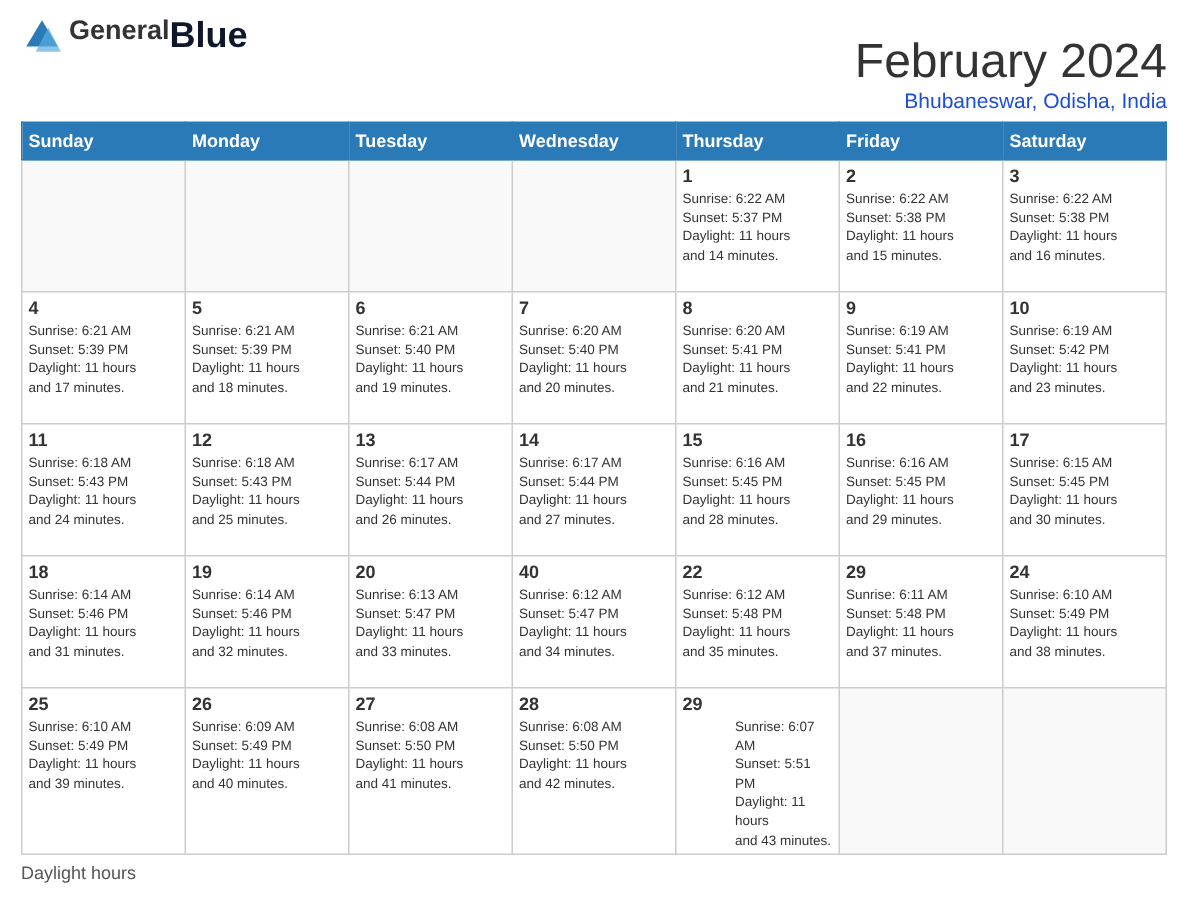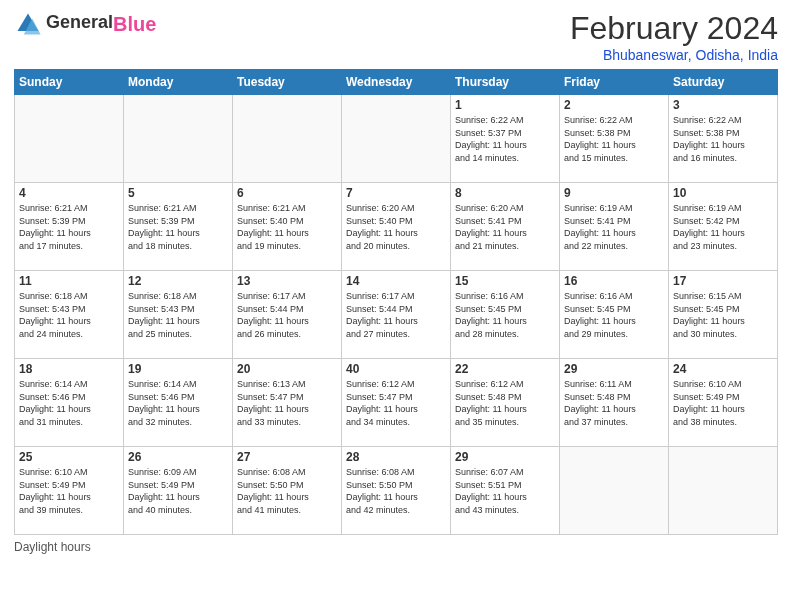--- a/index.html
+++ b/index.html
@@ -29,30 +29,31 @@
       display: flex;
       flex-direction: row;
       line-height: 1.1;
     }
     .logo-general {
       font-size: 18px;
       font-weight: bold;
       color: #333;
     }
     .logo-blue {
-      font-size: 20px;
+      font-size: 24px;
       font-weight: bold;
-      color: #ec4899;
+      color: #0f172a;
     }
     .logo-icon {
       width: 28px;
       height: 28px;
     }
     .title-block {
       text-align: right;
+      margin-top: 12px;
     }
     .title-month {
       font-size: 32px;
       font-weight: normal;
       color: #333;
     }
     .title-location {
       font-size: 14px;
       color: #1d4ed8;
     }
@@ -339,21 +340,21 @@
           </td>
           <td>
             <span class="day-num">28</span>
             <div class="day-info" style="white-space: pre-line;">Sunrise: 6:08 AM
 Sunset: 5:50 PM
 Daylight: 11 hours
 and 42 minutes.</div>
           </td>
           <td>
             <span class="day-num">29</span>
-            <div class="day-info" style="white-space: pre-line;">Sunrise: 6:07 AM
+            <div class="day-info" style="white-space: pre-line; margin-left: 35px;">Sunrise: 6:07 AM
 Sunset: 5:51 PM
 Daylight: 11 hours
 and 43 minutes.</div>
           </td>
           <td class="empty"></td>
           <td class="empty"></td>
         </tr>
       </tbody>
   </table>
 

